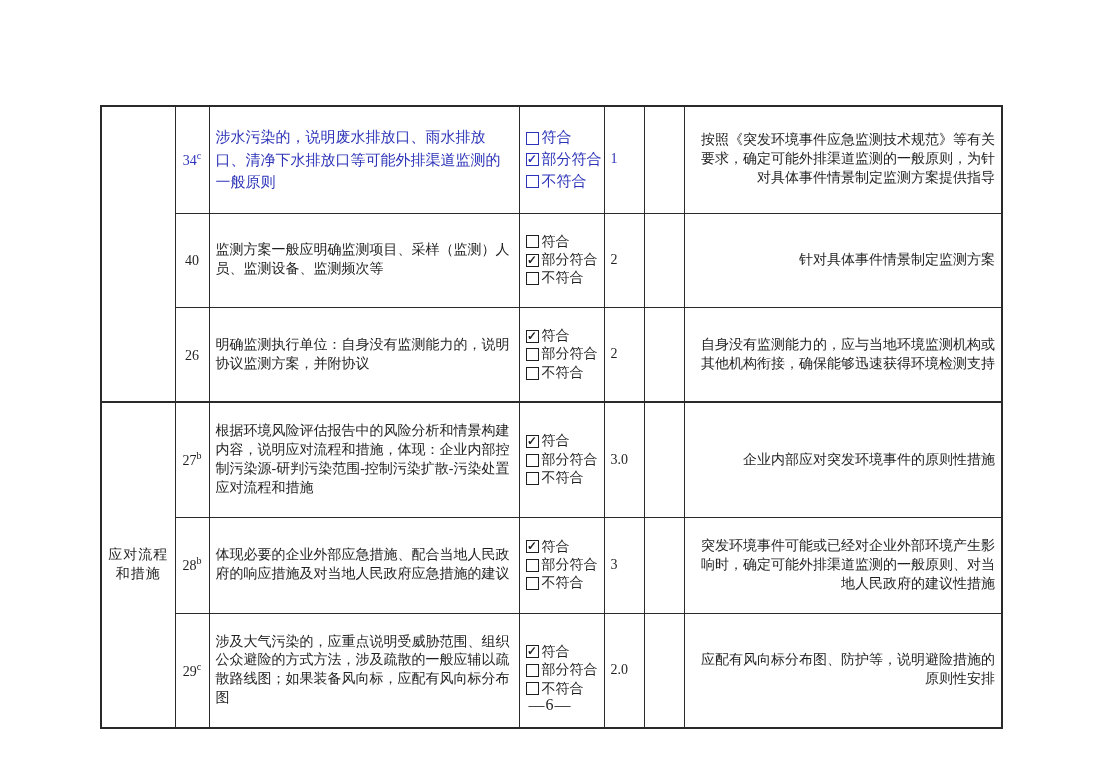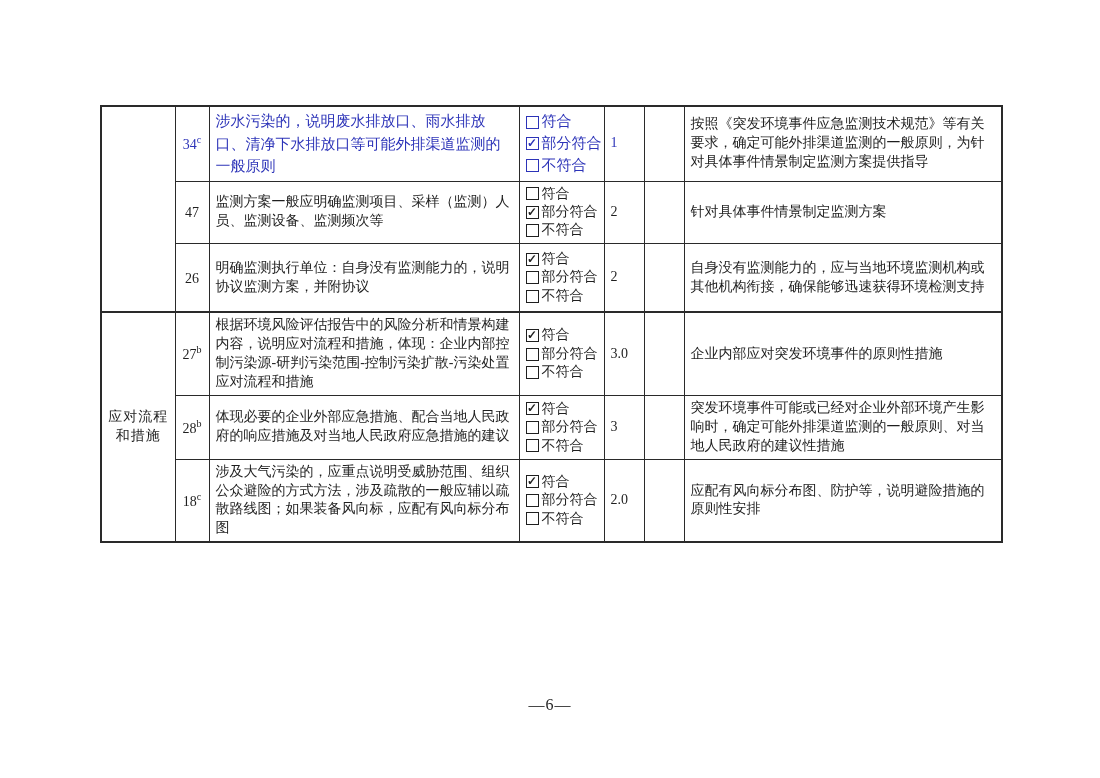--- a/index.html
+++ b/index.html
@@ -19,21 +19,21 @@
   }
   table.checklist{
     position:absolute;left:100px;top:105px;
     width:901px;
     border-collapse:collapse;
     table-layout:fixed;
     border:2px solid var(--line);
   }
   table.checklist td{
     border:1px solid var(--line);
-    padding:3px 6px;
+    padding:19px 6px;
     vertical-align:middle;
     font-size:14px;
     line-height:1.35;
   }
   tbody.group-sep tr:first-child td{border-top:2px solid var(--line);}
   td.cat{
     text-align:center;
     font-size:15px;
     letter-spacing:1px;
     padding:3px 8px;
@@ -71,21 +71,21 @@
   }
   .lbl{font-size:14px;}
   td.score{
     vertical-align:top;
     text-align:left;
     padding:2px 4px;
     font-size:14px;
   }
   td.fill{}
   td.remark{
-    text-align:left;
+    text-align:right;
     padding:4px 8px;
   }
   tr.blue td.num, tr.blue td.desc, tr.blue td.opts, tr.blue td.score{
     color:var(--blue);
   }
   tr.blue td.desc{font-size:15px;line-height:1.5;}
   tr.blue .lbl{font-size:15px;}
   tr.blue .opt{line-height:1.45;}
   .pageno{
     position:absolute;
@@ -130,21 +130,21 @@
               <span class="box"></span>
               <span class="lbl">不符合</span>
             </div>
         </td>
         <td class="score">1</td>
         <td class="fill"></td>
         <td class="remark">按照《突发环境事件应急监测技术规范》等有关要求，确定可能外排渠道监测的一般原则，为针对具体事件情景制定监测方案提供指导</td>
       </tr>
 
       <tr style="height:59px">
-        <td class="num"><span>47</span><sup></sup></td>
+        <td class="num"><span>40</span><sup></sup></td>
         <td class="desc">监测方案一般应明确监测项目、采样（监测）人员、监测设备、监测频次等</td>
         <td class="opts">
           <div class="opt">
               <span class="box"></span>
               <span class="lbl">符合</span>
             </div>
           <div class="opt">
               <span class="box">✓</span>
               <span class="lbl">部分符合</span>
             </div>
@@ -221,21 +221,21 @@
               <span class="box"></span>
               <span class="lbl">不符合</span>
             </div>
         </td>
         <td class="score">3</td>
         <td class="fill"></td>
         <td class="remark">突发环境事件可能或已经对企业外部环境产生影响时，确定可能外排渠道监测的一般原则、对当地人民政府的建议性措施</td>
       </tr>
 
       <tr style="height:74px">
-        <td class="num"><span>18</span><sup>c</sup></td>
+        <td class="num"><span>29</span><sup>c</sup></td>
         <td class="desc">涉及大气污染的，应重点说明受威胁范围、组织公众避险的方式方法，涉及疏散的一般应辅以疏散路线图；如果装备风向标，应配有风向标分布图</td>
         <td class="opts">
           <div class="opt">
               <span class="box">✓</span>
               <span class="lbl">符合</span>
             </div>
           <div class="opt">
               <span class="box"></span>
               <span class="lbl">部分符合</span>
             </div>

